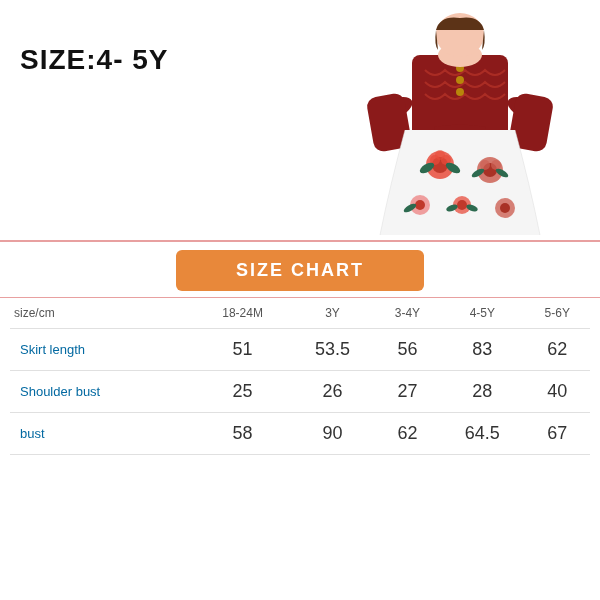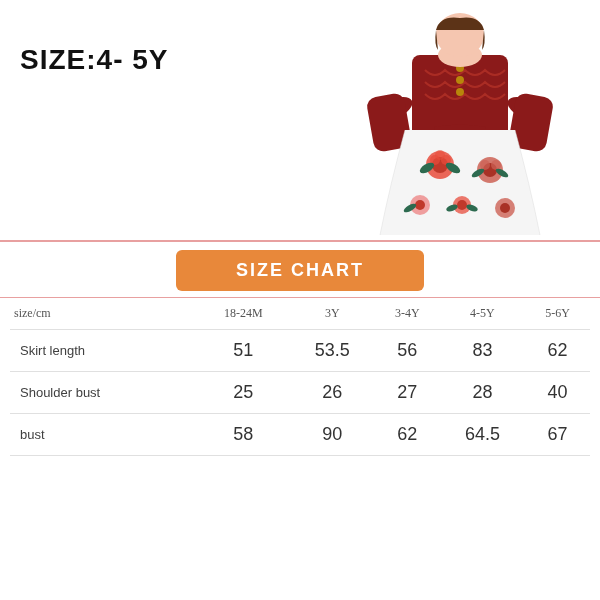--- a/index.html
+++ b/index.html
@@ -93,28 +93,27 @@
       text-align: center;
       padding: 10px 4px;
       font-size: 18px;
       color: #333;
     }
 
     table td:first-child {
       text-align: left;
       padding-left: 10px;
       font-size: 13px;
-      color: #404040;
+      color: #0369a1;
     }
 
     table tr:first-child td {
       font-size: 12px;
       color: #555;
       padding: 8px 4px;
-      font-family: Liberation Serif, serif;
     }
 
     table tr:first-child td:first-child {
       color: #555;
     }
 
   </style>
 </head>
 <body>
 

